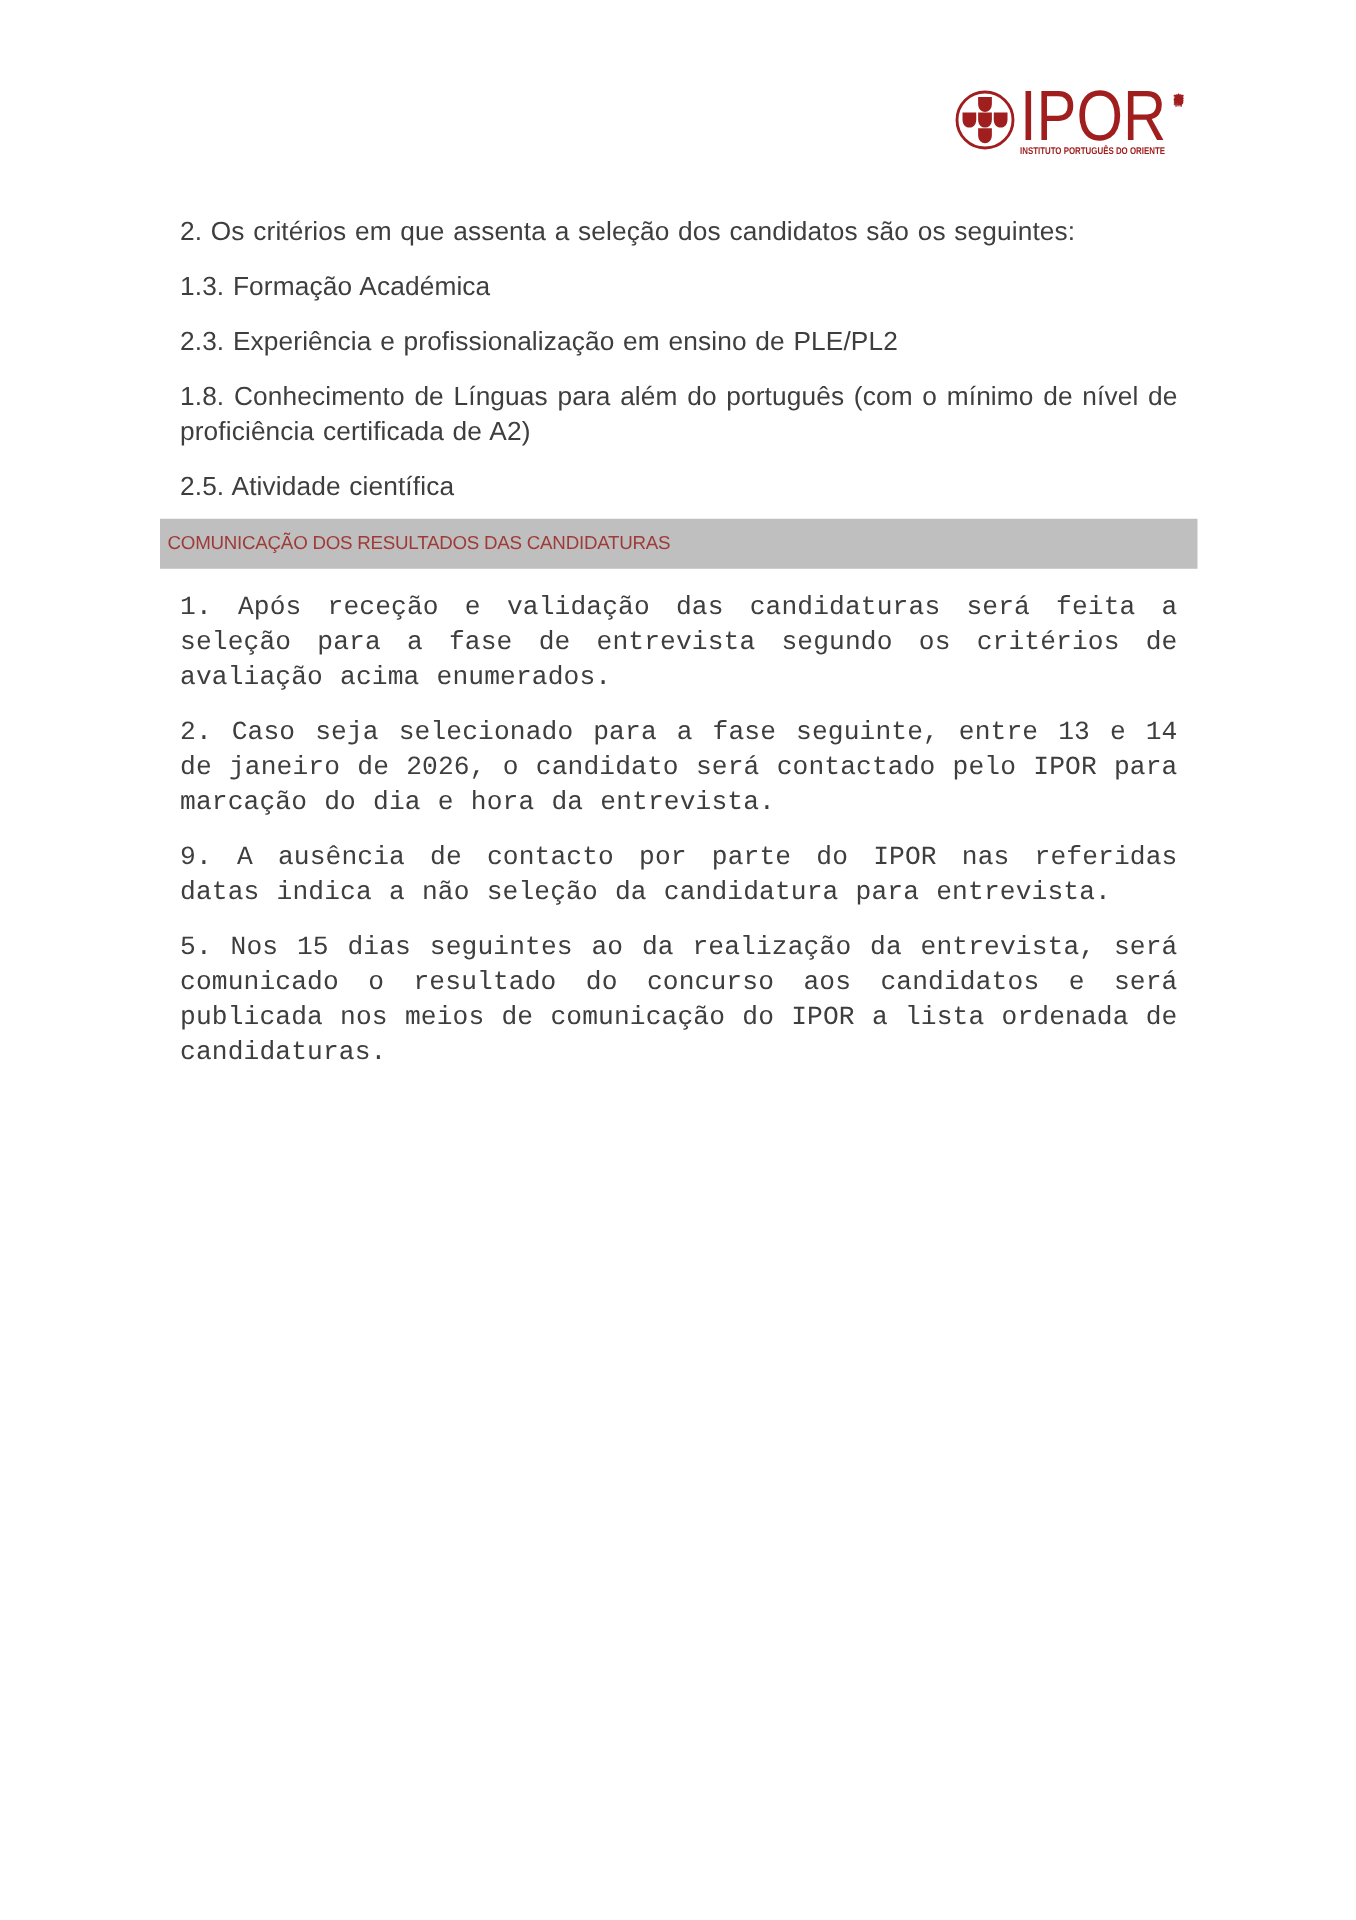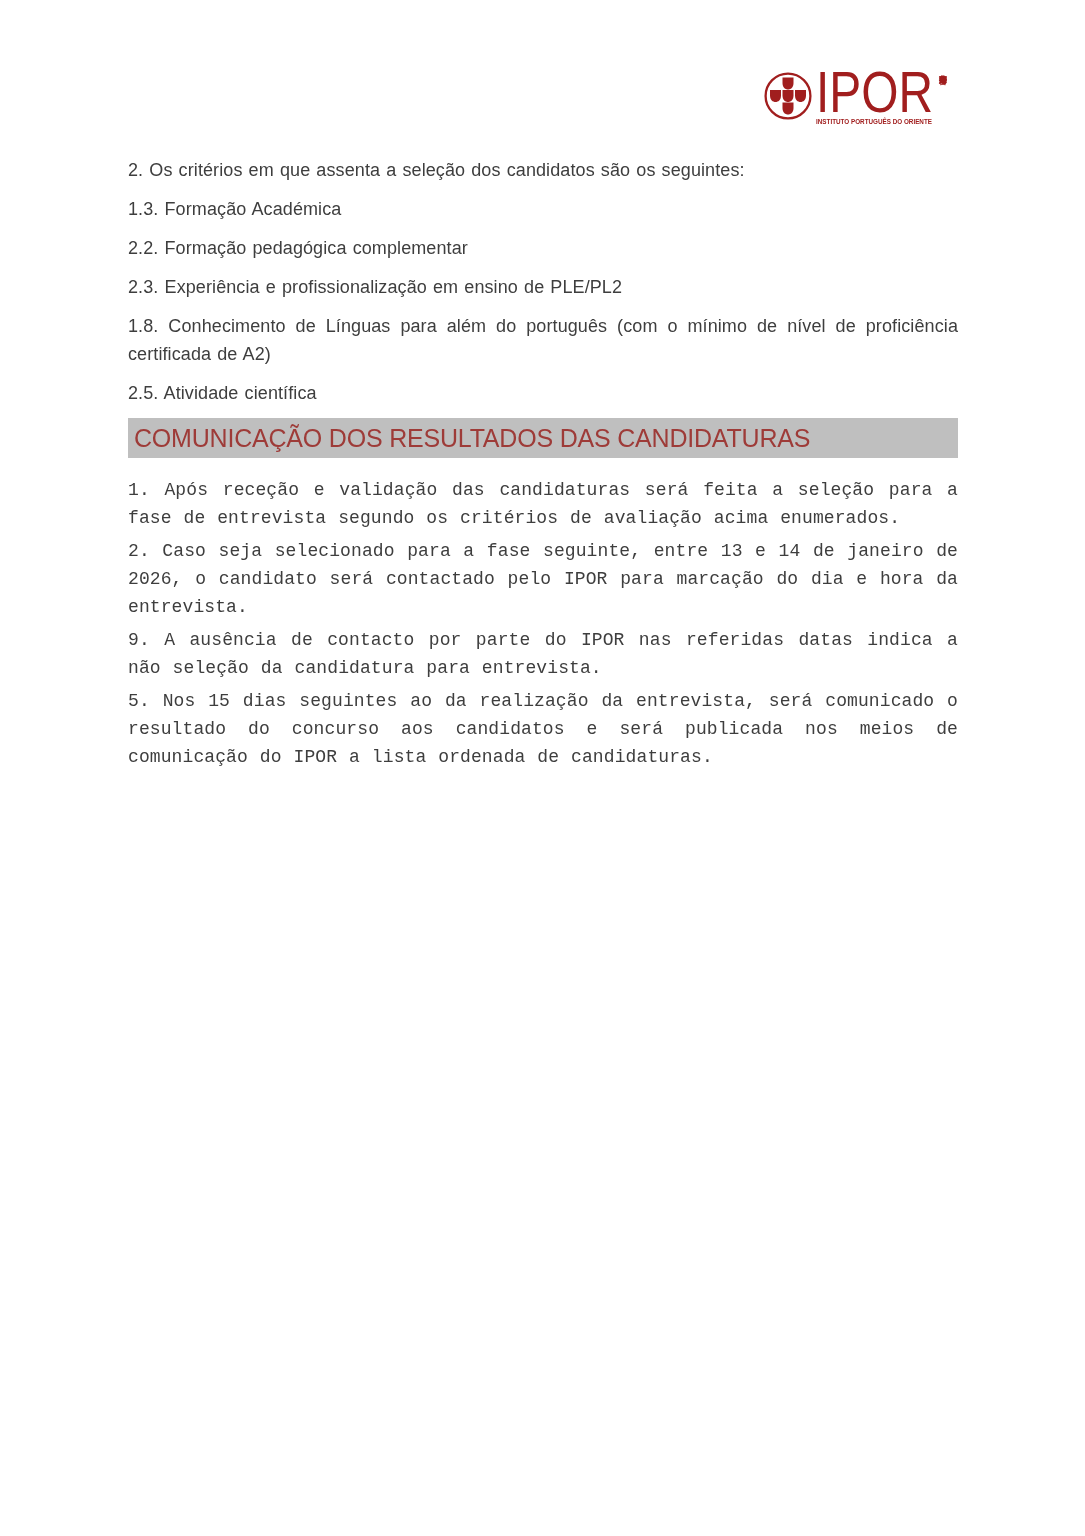--- a/index.html
+++ b/index.html
@@ -55,37 +55,37 @@
   }
 
   
   .content{
     position: absolute;
     top: 156px;
     left: 128px;
     width: 830px;
   }
   .body{
-    margin: 0;
-    font-size: 18px;
+    margin: 16px;
+    font-size: 21px;
     line-height: 28px;
     color: var(--body-text);
     text-align: justify;
     letter-spacing: 0.1px;
     word-spacing: 1px;
   }
   .list-item, .intro{ margin-bottom: 11px; }
   .para{ margin-bottom: 5px; font-family: Liberation Mono, monospace; }
 
   .section-heading{
     background: var(--heading-bg);
     margin: 11px 0 18px 0;
     padding: 7px 6px;
     line-height: 26px;
-    font-size: 25px;
+    font-size: 15px;
     font-weight: 400;
     color: var(--heading-red);
     letter-spacing: -0.2px;
   }
 </style>
 </head>
 <body>
 
 <div class="page">
 
@@ -110,21 +110,20 @@
     </div>
     <div class="chinese">東方葡萄牙學會</div>
   </header>
 
   <main class="content">
 
     <p class="body intro">2. Os critérios em que assenta a seleção dos candidatos são os seguintes:</p>
 
     <div>
         <p class="body list-item">1.3. Formação Académica</p>
-        <p class="body list-item">2.2. Formação pedagógica complementar</p>
         <p class="body list-item">2.3. Experiência e profissionalização em ensino de PLE/PL2</p>
         <p class="body list-item">1.8. Conhecimento de Línguas para além do português (com o mínimo de nível de proficiência certificada de A2)</p>
         <p class="body list-item">2.5. Atividade científica</p>
       </div>
 
     <h2 class="section-heading">
       <span>COMUNICAÇÃO DOS RESULTADOS DAS CANDIDATURAS</span>
     </h2>
 
     <div>

